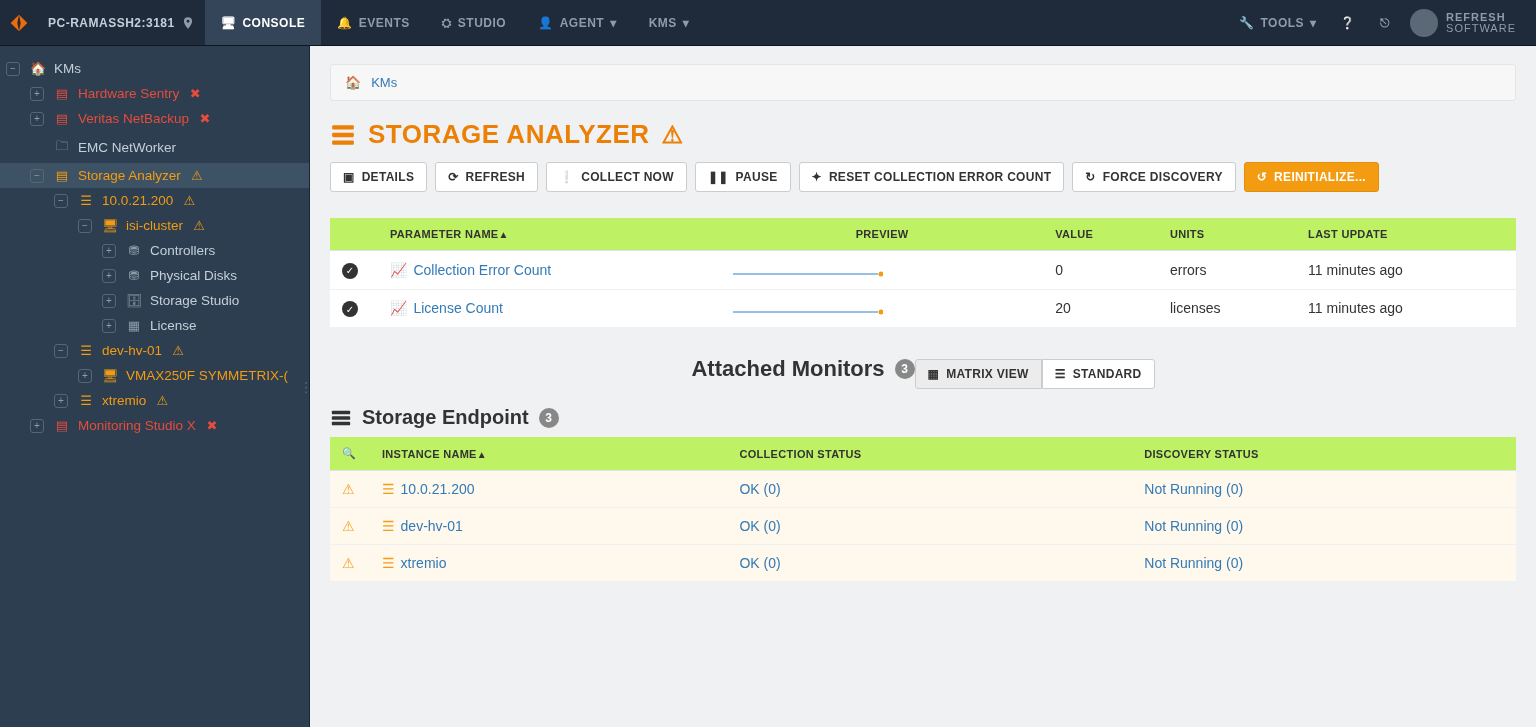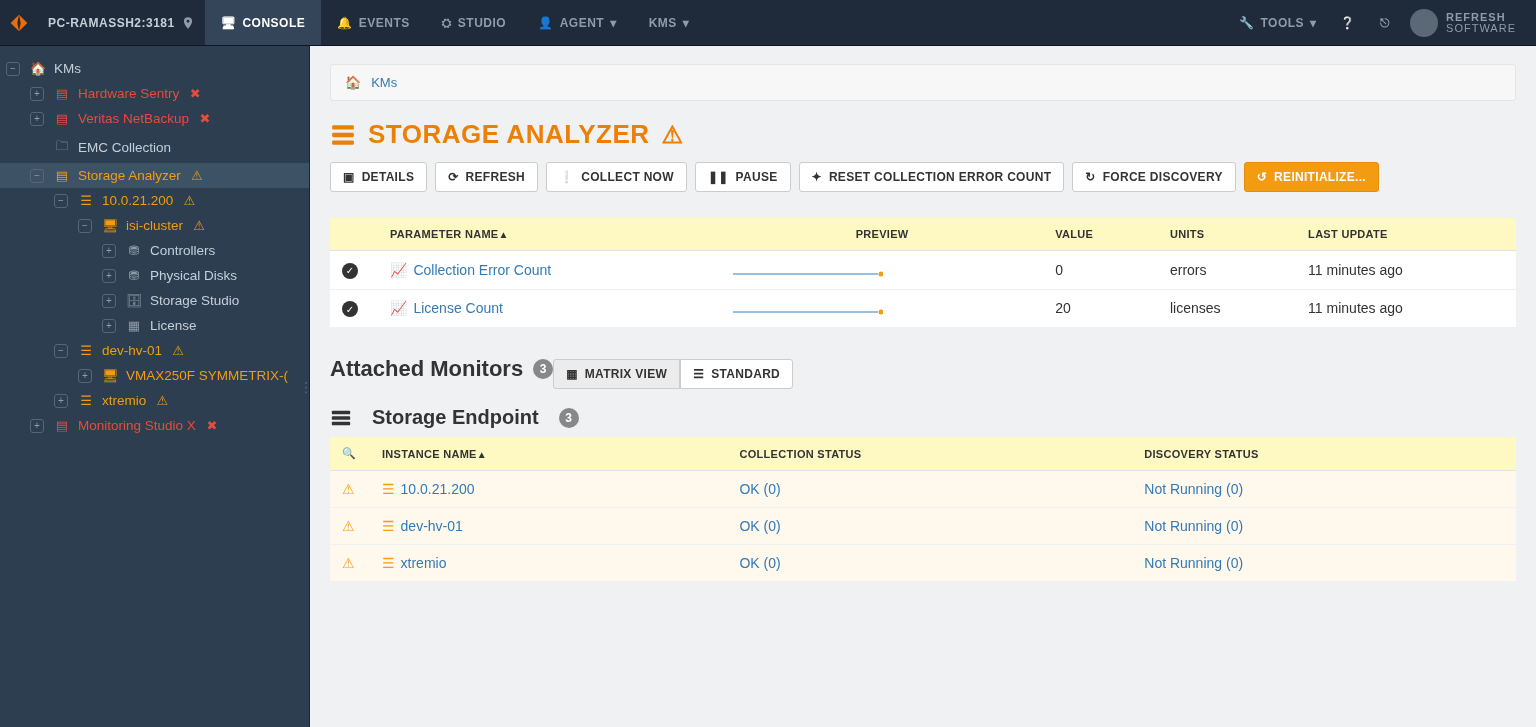--- a/index.html
+++ b/index.html
@@ -82,44 +82,44 @@
 .btn-row { display:flex; flex-wrap:wrap; gap:8px; margin-bottom: 26px; }
 .btn {
   background:#fff; border:1px solid #ccc; border-radius:3px; padding: 7px 12px;
   display:flex; align-items:center; gap:7px; font-size:12px; font-weight:700;
   text-transform:uppercase; letter-spacing:.3px; color:#333; cursor:pointer;
 }
 .btn.orange { background:#f39c12; border-color:#e08e0b; color:#fff; }
 
 
 .h2 { font-size:22px; font-weight:700; margin-bottom: 10px; display:flex; align-items:center; gap:10px;}
-.h3 { font-size:20px; font-weight:700; margin: 14px 0 8px; display:flex; align-items:center; gap:20px;}
+.h3 { font-size:20px; font-weight:700; margin: 14px 0 8px; display:flex; align-items:center; gap:10px;}
 .badge { display:inline-flex; align-items:center; justify-content:center; min-width:20px; height:20px;
   border-radius:10px; background:#888; color:#fff; font-size:12px; font-weight:700; padding:0 6px;}
 
 
 table { width:100%; border-collapse: collapse; background:#fff; }
 th { text-align:left; font-size:11px; font-weight:800; text-transform:uppercase;
   letter-spacing:.3px; color:#333; padding:10px 12px; border-bottom:1px solid #dfe3e6;
-  background:#fef9c3;}
+  background:#bef264;}
 td { padding:10px 12px; border-bottom:1px solid #eef0f2; font-size:14px; vertical-align:middle;}
 tr.row-warn td { background:#fff8ec; }
 .sort-arrow { font-size:10px; }
 .link { color:#337ab7; cursor:pointer; }
 .status-ic.ok { display:inline-flex; width:16px; height:16px; border-radius:50%; background:#333; color:#fff; align-items:center; justify-content:center; font-size:10px;}
 .status-ic.warn-tri { color:#f39c12; }
 
 .spark { width:150px; height:16px; display:block; }
 .spark line.base { stroke:#2c82c9; stroke-width:1;}
 .spark circle.end { fill:#f39c12; }
 
 .val-col { text-align:left; }
 
 
-.am-head { display:flex; align-items:center; justify-content:flex-start; margin-top: 28px;}
+.am-head { display:flex; align-items:center; justify-content:center; margin-top: 28px;}
 .seg { display:flex; }
 .seg .btn { border-radius:0; }
 .seg .btn:first-child { border-top-left-radius:3px; border-bottom-left-radius:3px;}
 .seg .btn:last-child  { border-top-right-radius:3px; border-bottom-right-radius:3px;}
 .seg .btn.active { background:#ececec; }
 
 .storage-ic { color:#f39c12; }
 
 
 svg { display:block; }
@@ -216,21 +216,21 @@
                 <span class="toggle">+</span>
                 <span class="ic dang">▤</span>
                 <span class="lbl dang">Veritas NetBackup</span>
                 <span class="ic dang">✖</span>
               </div>
             </li>
             <li>
               <div class="tree-row" style="padding-left:30px">
                 <span class="toggle blank"></span>
                 <span class="ic dim">🗀</span>
-                <span class="lbl muted">EMC Collection</span>
+                <span class="lbl muted">EMC NetWorker</span>
               </div>
             </li>
             <li>
               <div class="tree-row selected" style="padding-left:30px">
                 <span class="toggle">−</span>
                 <span class="ic warn">▤</span>
                 <span class="lbl warn">Storage Analyzer</span>
                 <span class="ic warn">⚠</span>
               </div>
               <ul>

